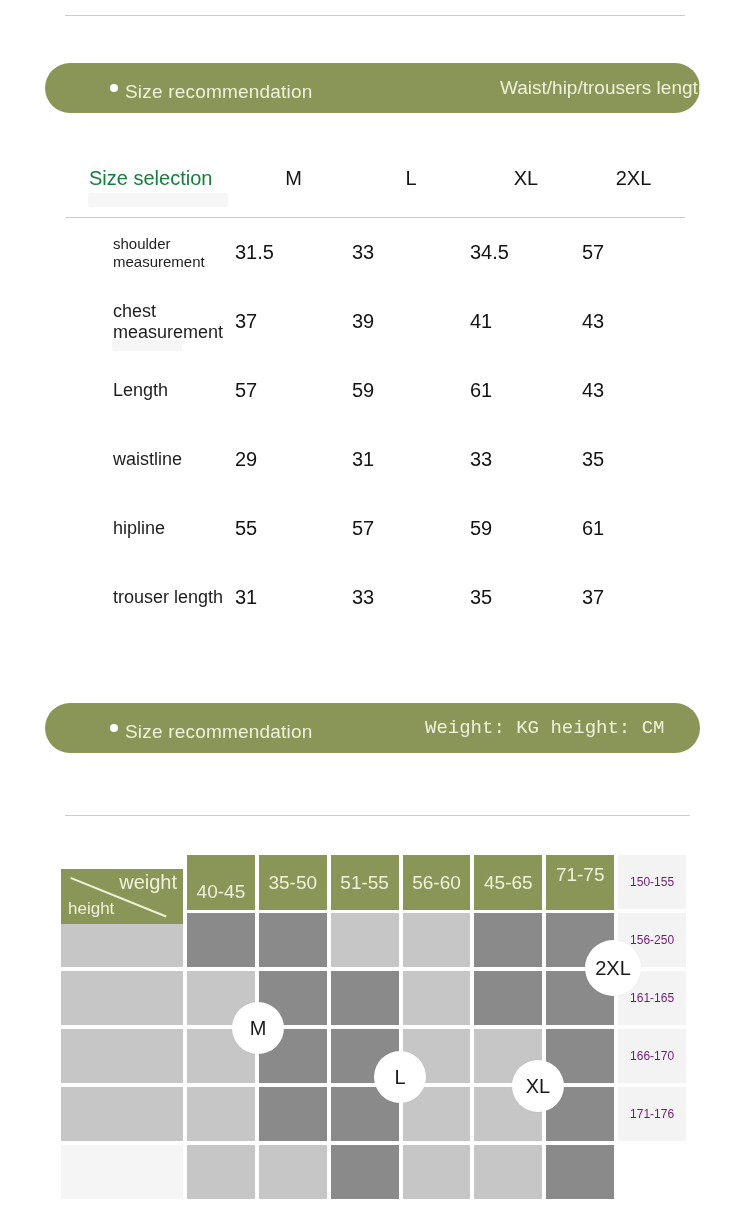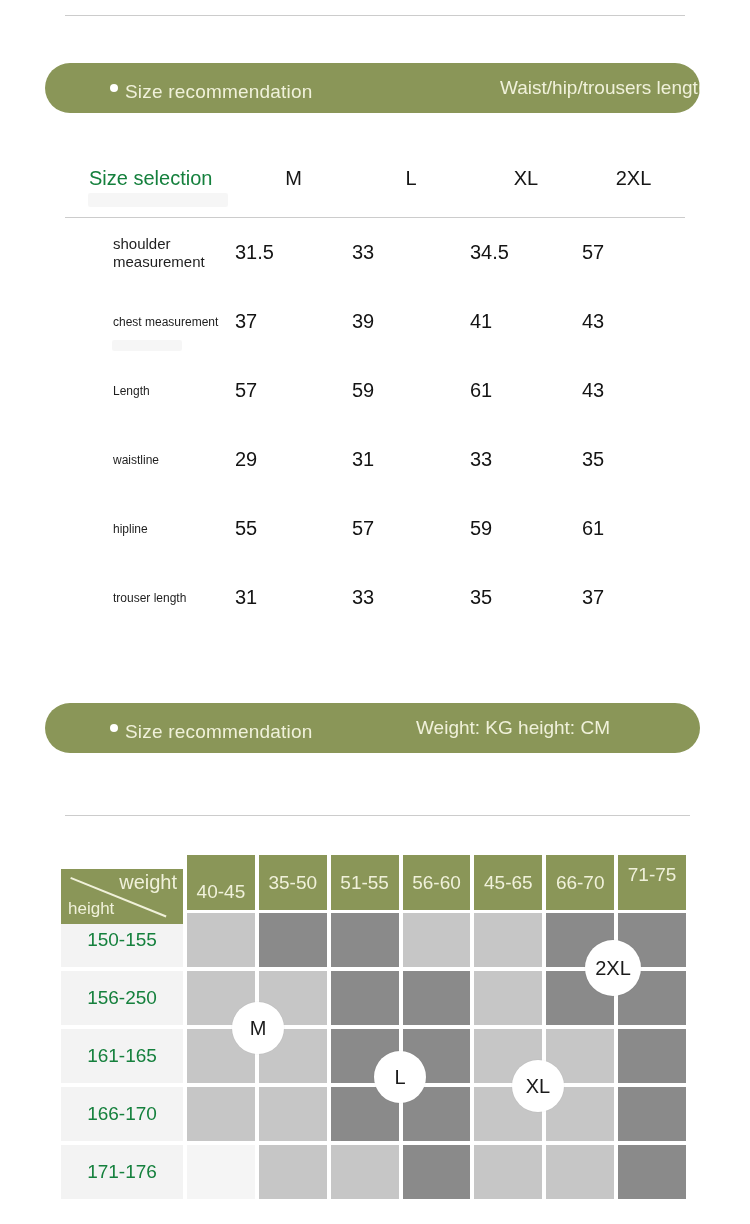--- a/index.html
+++ b/index.html
@@ -26,30 +26,30 @@
   }
   .banner .banner-title{
     position:absolute;left:80px;top:0;height:58px;display:flex;align-items:center;
     font-size:19px;color:var(--cream,#f0f1da);letter-spacing:.2px;
   }
   .banner .banner-right{
     position:absolute;top:0;height:50px;display:flex;align-items:center;
     font-size:19px;color:var(--cream,#f0f1da);white-space:nowrap;
   }
   .banner-1 .banner-right{left:455px;}
-  .banner-2 .banner-right{left:371px;}
+  .banner-2 .banner-right{left:380px;font-family:Liberation Mono, monospace;}
 
   
   .size-table{position:absolute;left:65px;top:140px;width:620px;}
   .st-grid{display:grid;grid-template-columns:170px 117px 118px 112px 103px;}
   .st-header{height:77px;border-bottom:1px solid #cccccc;align-items:center;}
   .st-header .st-corner{font-size:20px;padding-left:24px;color:#15803d;}
   .st-size{font-size:20px;text-align:center;color:#161616;}
   .st-row{height:69px;align-items:center;}
-  .st-label{font-size:12px;padding-left:48px;color:#1e1e1e;}
+  .st-label{font-size:18px;padding-left:48px;color:#1e1e1e;}
   .st-label.two-line{font-size:15px;line-height:18px;}
   .st-value{font-size:20px;color:#141414;}
   .ghost{position:absolute;background:rgba(0,0,0,0.035);border-radius:2px;}
 
   
   .wh-grid-wrap{position:absolute;left:61px;top:855px;width:625px;}
   .wh-grid{
     display:grid;width:625px;
     grid-template-columns:122px repeat(7,1fr);
     grid-auto-rows:54px;gap:4px;background:#ffffff;
@@ -62,21 +62,21 @@
   .wh-grid .hdr-corner{position:relative;margin-top:14px;}
   .hdr-corner .corner-top{position:absolute;right:6px;top:2px;font-size:20px;}
   .hdr-corner .corner-bottom{position:absolute;left:7px;bottom:5px;font-size:17px;}
   .hdr-corner .diag{
     position:absolute;left:10px;top:8px;width:103px;height:2px;
     background:var(--cream,#f0f1da);transform:rotate(22deg);transform-origin:0 0;
   }
   .hdr-0 span{transform:translateY(9px);}
   .hdr-6 span{transform:translateY(-8px);}
   .wh-grid .rowlabel{
-    background:var(--row-label-bg,#f3f3f3);color:#15803d;font-size:19px;
+    background:var(--row-label-bg,#f3f3f3);color:#701a75;font-size:12px;
     display:flex;align-items:center;justify-content:center;
   }
   .wh-grid .cell{background:#cccccc;}
   .wh-grid .cell.light{background:var(--cell-light,#c6c6c6);}
   .wh-grid .cell.dark{background:var(--cell-dark,#8a8a8a);}
   .wh-grid .cell.pale{background:var(--cell-pale,#f5f5f5);}
   .marker{
     position:absolute;background:#ffffff;border-radius:50%;
     display:flex;align-items:center;justify-content:center;
     font-size:20px;color:#1b1b1b;box-shadow:0 0 0 1px rgba(0,0,0,0.02);
@@ -177,23 +177,20 @@
         </div>
         <div class="hdr hdr-2">
           <span>51-55</span>
         </div>
         <div class="hdr hdr-3">
           <span>56-60</span>
         </div>
         <div class="hdr hdr-4">
           <span>45-65</span>
         </div>
-        <div class="hdr hdr-5">
-          <span>66-70</span>
-        </div>
         <div class="hdr hdr-6">
           <span>71-75</span>
         </div>
         <div class="rowlabel">150-155</div>
         <div class="cell light"></div>
         <div class="cell dark"></div>
         <div class="cell dark"></div>
         <div class="cell light"></div>
         <div class="cell light"></div>
         <div class="cell dark"></div>

